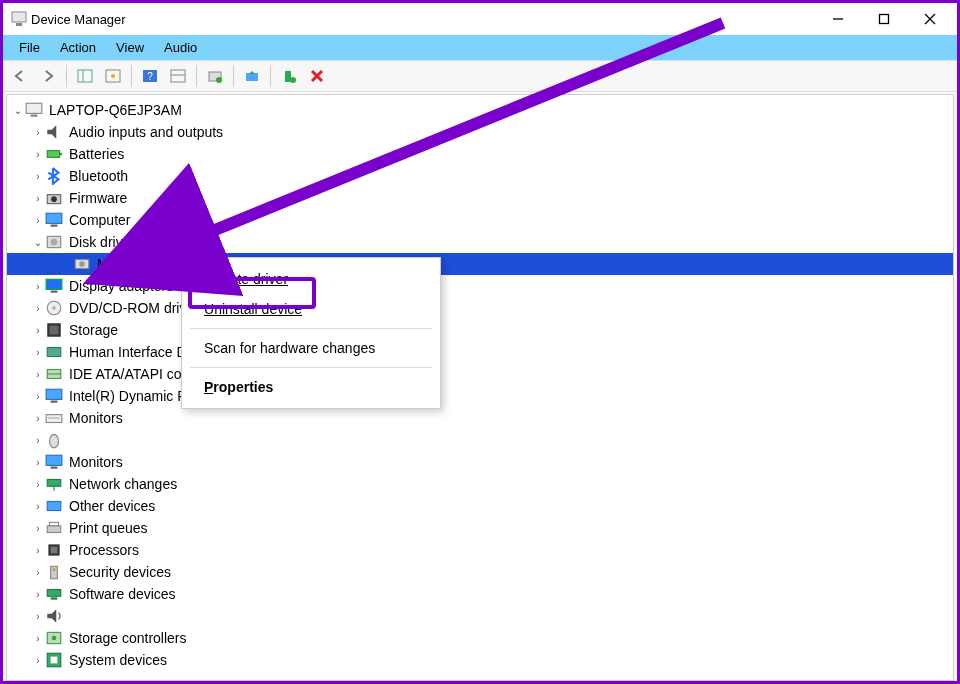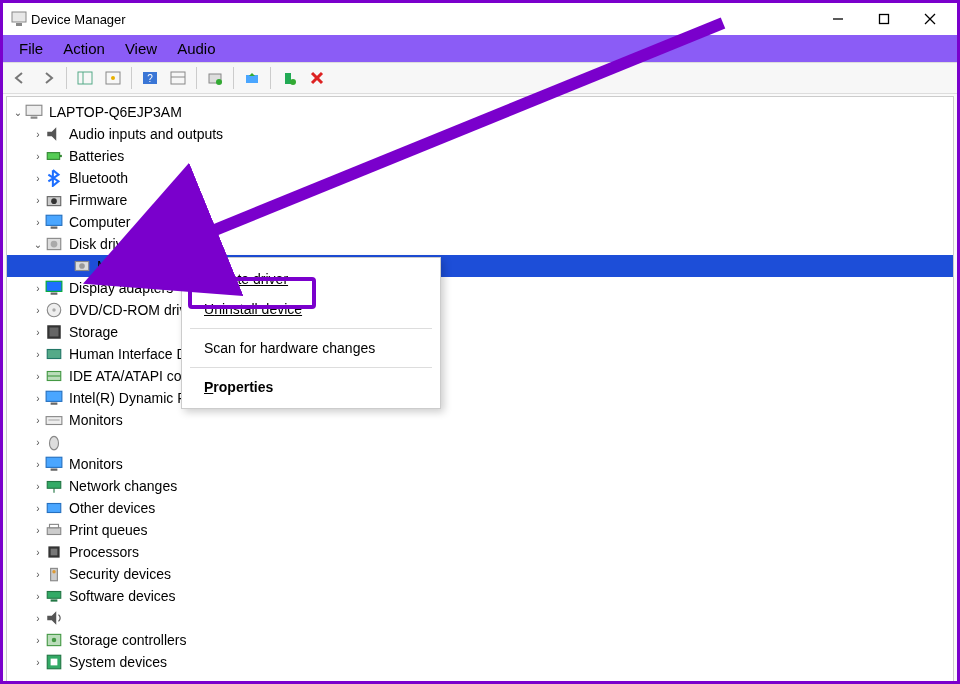--- a/index.html
+++ b/index.html
@@ -31,22 +31,22 @@
   .winbtn {
     width: 46px; height: 32px;
     display: flex; align-items: center; justify-content: center;
     font-size: 14px;
   }
   .appicon { width:16px; height:16px; }
   
   .menubar {
     display: flex;
     padding: 2px 6px;
-    background: #8b5cf6;
-    font-size: 15px;
+    background: #7dd3fc;
+    font-size: 13px;
   }
   .menubar div {
     padding: 3px 10px;
   }
   
   .toolbar {
     display: flex;
     align-items: center;
     padding: 2px 4px;
     background: #f7f7f7;

